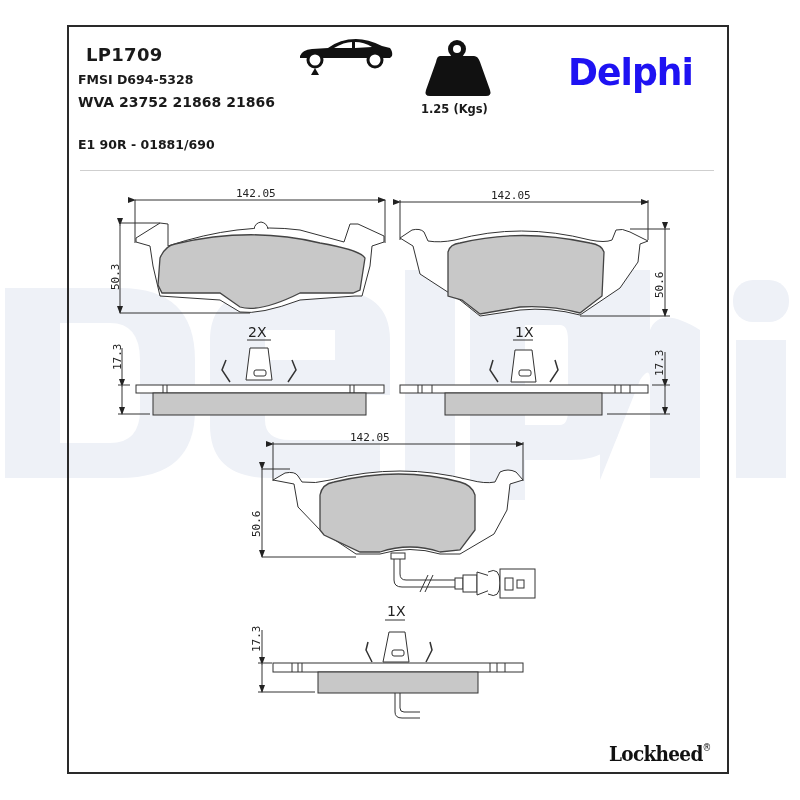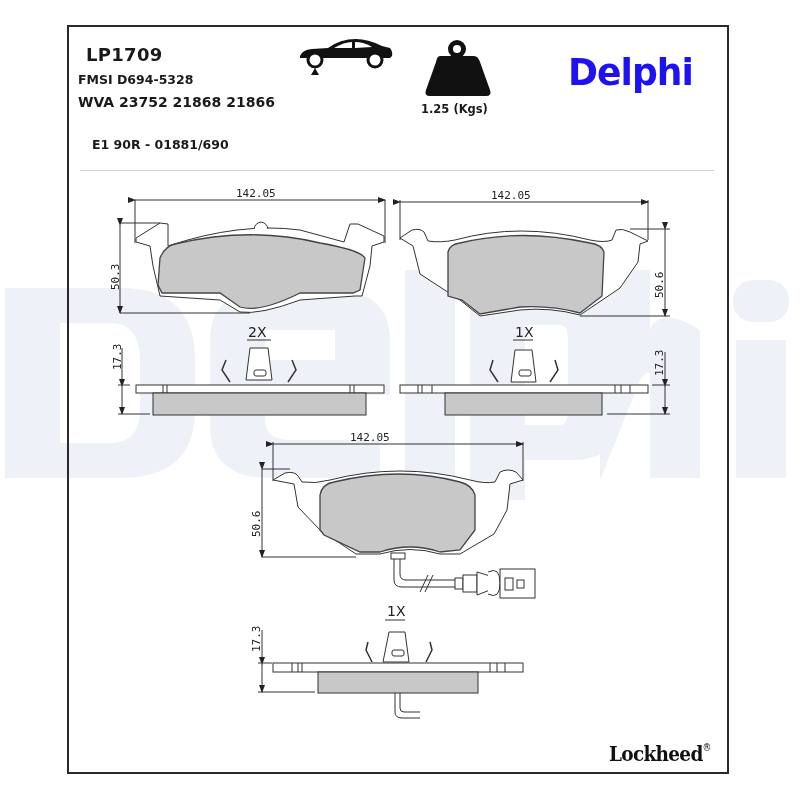--- a/index.html
+++ b/index.html
@@ -3,21 +3,21 @@
 <meta charset="utf-8">
 <style>
   html, body { margin: 0; padding: 0; background: #ffffff; }
   body { width: 800px; height: 800px; position: relative; overflow: hidden; font-family: "DejaVu Sans", sans-serif; }
   .watermark { position: absolute; left: 0; top: 0; width: 800px; height: 800px; z-index: 0; }
   .frame { position: absolute; left: 67px; top: 25px; width: 658px; height: 745px; border: 2.5px solid #2a2a2a; box-sizing: content-box; z-index: 1; }
   .hdr-text { position: absolute; color: #1a1a1a; font-weight: bold; z-index: 2; }
   .part-no { left: 78px; top: 44px; font-size: 18px; letter-spacing: 0.3px; margin-left: 8px; }
   .fmsi { left: 78px; top: 72px; font-size: 12.5px; }
   .wva { left: 78px; top: 94px; font-size: 14px; }
-  .ece { left: 92px; top: 137px; font-size: 12.5px; }
+  .ece { left: 78px; top: 137px; font-size: 12.5px; }
   .weight-label { left: 421px; top: 102px; font-size: 11.5px; text-align: right; }
   .rule { position: absolute; left: 80px; top: 170px; width: 634px; height: 1px; background: #cfcfcf; z-index: 2; }
   .delphi-logo { position: absolute; left: 568px; top: 50px; font-size: 38px; font-weight: bold; color: #1e12f2; font-family: "DejaVu Sans", sans-serif; letter-spacing: -1px; z-index: 2; transform: scaleX(0.95); transform-origin: left; }
   .lockheed { position: absolute; left: 609px; top: 741px; font-family: "DejaVu Serif", serif; font-weight: bold; font-size: 21px; color: #111; z-index: 2; letter-spacing: -0.8px; transform: scaleX(0.88); transform-origin: left; }
   .lockheed sup { font-size: 10px; font-family: "DejaVu Sans", sans-serif; font-weight: normal; position: relative; top: -2px; }
   .drawing { position: absolute; left: 0; top: 0; width: 800px; height: 800px; z-index: 3; }
   .dim { font-family: "DejaVu Sans Mono", monospace; font-size: 11px; fill: #222; }
   .qty { font-family: "DejaVu Sans", sans-serif; font-size: 14px; fill: #222; }
   .icon { position: absolute; z-index: 3; }
 </style>

